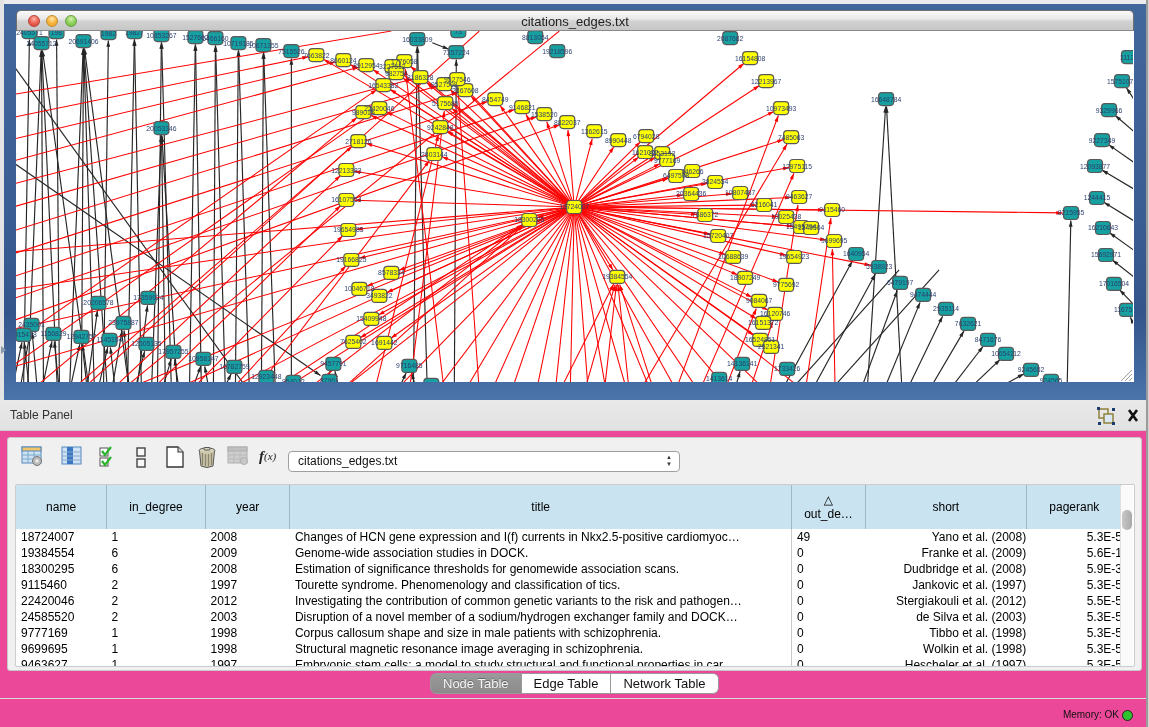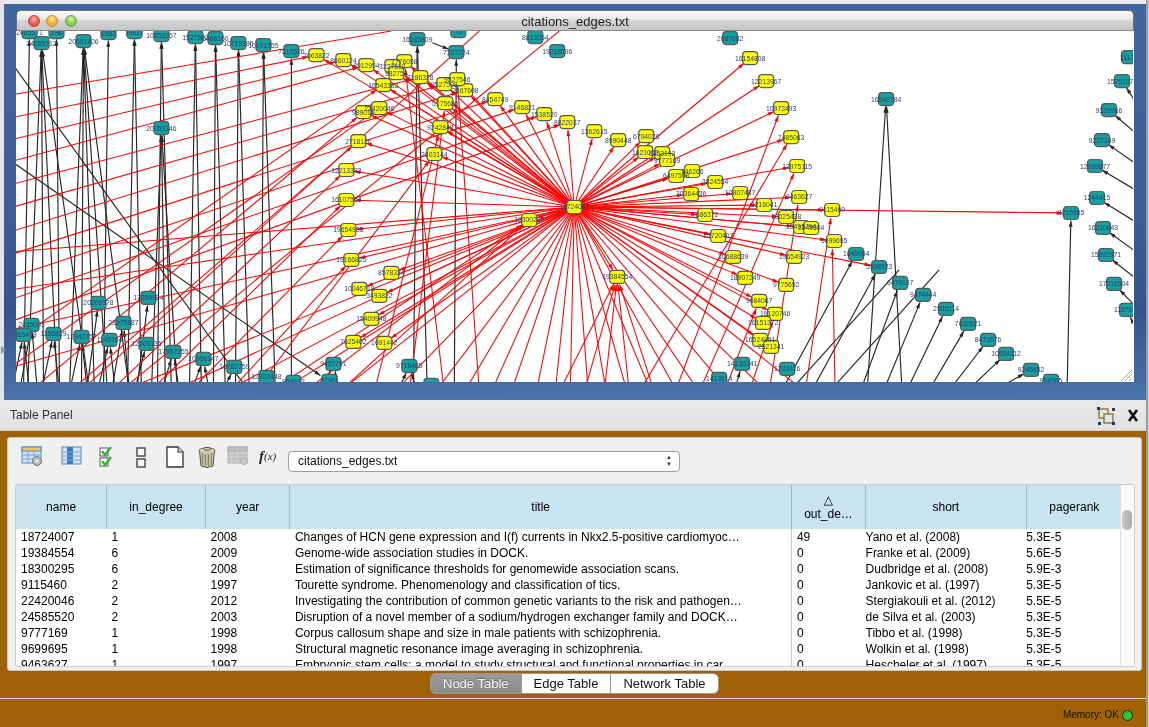--- a/index.html
+++ b/index.html
@@ -8,35 +8,35 @@
 #rightedge{position:absolute;right:0;top:0;width:3px;height:727px;background:#9b9b9b;border-right:1px solid #d5d5d5}
 #titlebar{position:absolute;left:16px;top:10px;width:1118px;height:21px;background:linear-gradient(180deg,#fafafa 0%,#e9e9e9 40%,#d2d2d2 55%,#c6c6c6 100%);border:1px solid #6f6f6f;border-bottom:1px solid #8a8a8a;border-radius:5px 5px 0 0}
 #titlebar .title{position:absolute;left:0;right:0;top:3px;text-align:center;font-size:13px;color:#222}
 .tl{position:absolute;top:4px;width:12px;height:12px;border-radius:50%}
 #tl1{left:11px;background:radial-gradient(circle at 50% 30%,#ffb3a7 0%,#ee6a5a 45%,#d93b2a 100%);border:1px solid #b5443a}
 #tl2{left:29px;background:radial-gradient(circle at 50% 30%,#ffe9b0 0%,#f8b43e 50%,#ef9f23 100%);border:1px solid #c08e2e}
 #tl3{left:48px;background:radial-gradient(circle at 50% 30%,#d7f0b2 0%,#8cd159 50%,#6fbf3e 100%);border:1px solid #6da045}
 #canvas{position:absolute;left:16px;top:31px;width:1118px;height:351px;background:#fff;overflow:hidden}
 #marker{position:absolute;left:1px;top:346px;width:0;height:0;border-top:4px solid transparent;border-bottom:4px solid transparent;border-left:5px solid #8899aa}
 
-#tp{position:absolute;left:0;top:400px;width:1149px;height:327px;background:#a16207}
+#tp{position:absolute;left:0;top:400px;width:1149px;height:327px;background:#ec4899}
 #tphead{position:absolute;left:0;top:0;width:1149px;height:31px;background:linear-gradient(180deg,#e9e9e9,#e2e2e2);border-bottom:1px solid #cfcfcf}
 #tphead .cap{position:absolute;left:10px;top:8px;font-size:12px;color:#333}
 #panel{position:absolute;left:7px;top:37px;width:1135px;height:234px;background:#f0f0f0;border:1px solid #c8c8c8;border-radius:3px}
 #toolbar{position:absolute;left:8px;top:6px;height:34px}
 #combo{position:absolute;left:280px;top:13px;width:392px;height:21px;background:#fff;border:1px solid #9f9f9f;border-radius:4px;font-size:12px;color:#111;line-height:19px;padding-left:9px}
 #combo .arr{position:absolute;right:7px;top:2px;font-size:6px;color:#333;line-height:7px;text-align:center}
 #tblwrap{position:absolute;left:7px;top:46px;width:1120px;height:183px;background:#fff;overflow:hidden;border:1px solid #cccccc;border-radius:2px}
 table{border-collapse:collapse;table-layout:fixed;width:1106px;font-size:12px;color:#000}
 th{background:#c9e3f1;font-weight:normal;font-size:12px;height:20px;border-left:1px solid #9fb8c6;padding:8px}
 th:first-child{border-left:none}
 td{height:16px;padding:0 0 0 5px;white-space:nowrap;overflow:hidden}
 .c1{width:88px}.c2{width:96px}.c3{width:82px}.c4{width:487px}.c5{width:72px}.c6{width:156px}.c7{width:93px}
 td.c5{border-left:1px solid #c9c9c9}
-td.c6,td.c7{text-align:left;padding:0}
+td.c6,td.c7{text-align:right;padding:0}
 #sbar{position:absolute;right:1px;top:1px;width:13px;height:181px;background:#fafafa;border-left:1px solid #e0e0e0}
 #sthumb{position:absolute;left:1px;top:24px;width:10px;height:20px;background:linear-gradient(90deg,#c8c8c8,#a9a9a9);border-radius:5px}
 
 #tabs{position:absolute;left:430px;top:273px;height:32px;display:flex}
 .tab{height:21px;line-height:20px;font-size:13px;font-weight:normal;padding:0 12px;background:#fff;border:1px solid #9a9a9a;border-left:none;color:#111}
 .tab.first{border-left:1px solid #9a9a9a;border-radius:6px 0 0 6px;background:linear-gradient(180deg,#9a9a9a,#8b8b8b);color:#f4f4f4;font-weight:normal;text-shadow:0 -1px 0 #666}
 .tab.last{border-radius:0 6px 6px 0}
 #statussep{position:absolute;left:0;top:298px;width:1149px;height:1px;background:#d8d8d8}
 #memory{position:absolute;right:30px;top:309px;font-size:10px;color:#111}
 #memdot{position:absolute;right:16px;top:310px;width:11px;height:11px;border-radius:50%;background:#2fc32f;border:1px solid #222}
@@ -821,21 +821,21 @@
                 <td class="c6">Yano et al. (2008)</td>
                 <td class="c7">5.3E-5</td>
               </tr>
 <tr>
                 <td class="c1">19384554</td>
                 <td class="c2">6</td>
                 <td class="c3">2009</td>
                 <td class="c4">Genome-wide association studies in DOCK.</td>
                 <td class="c5">0</td>
                 <td class="c6">Franke et al. (2009)</td>
-                <td class="c7">5.6E-5</td>
+                <td class="c7">5.6E-1</td>
               </tr>
 <tr>
                 <td class="c1">18300295</td>
                 <td class="c2">6</td>
                 <td class="c3">2008</td>
                 <td class="c4">Estimation of significance thresholds for genomewide association scans.</td>
                 <td class="c5">0</td>
                 <td class="c6">Dudbridge et al. (2008)</td>
                 <td class="c7">5.9E-3</td>
               </tr>

